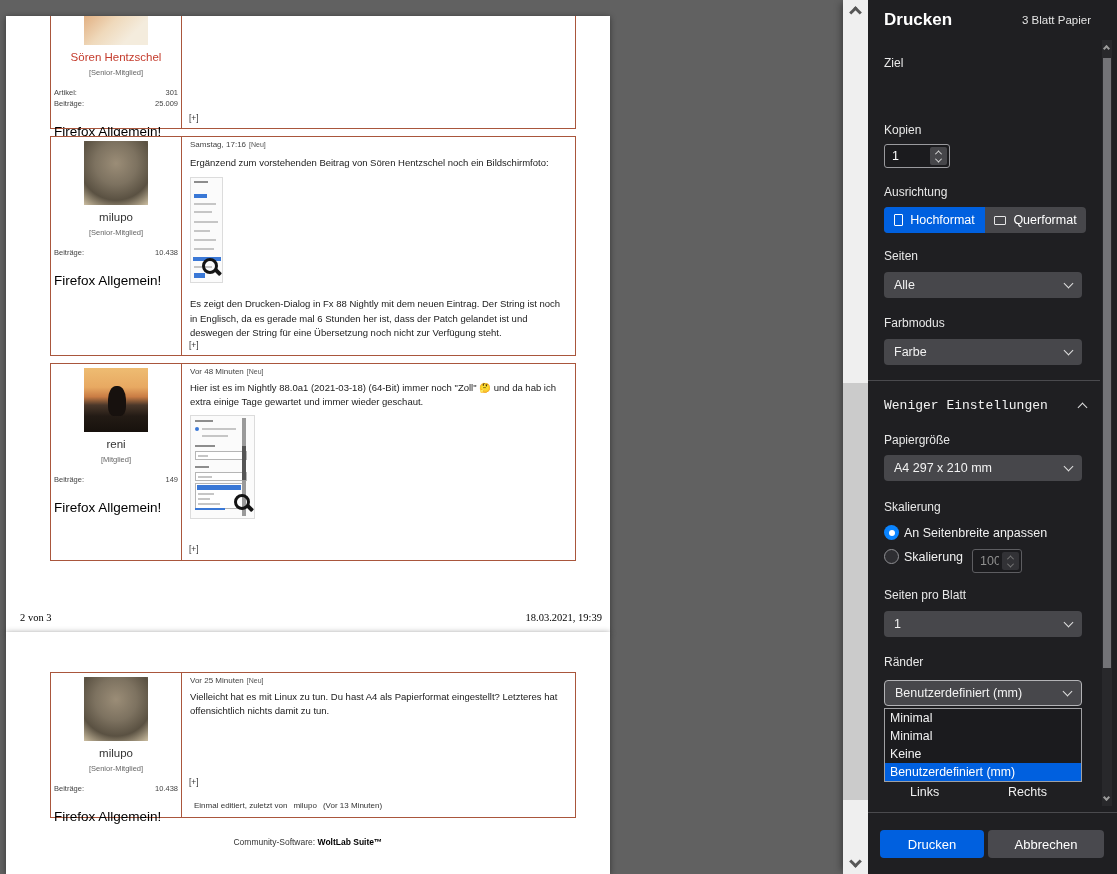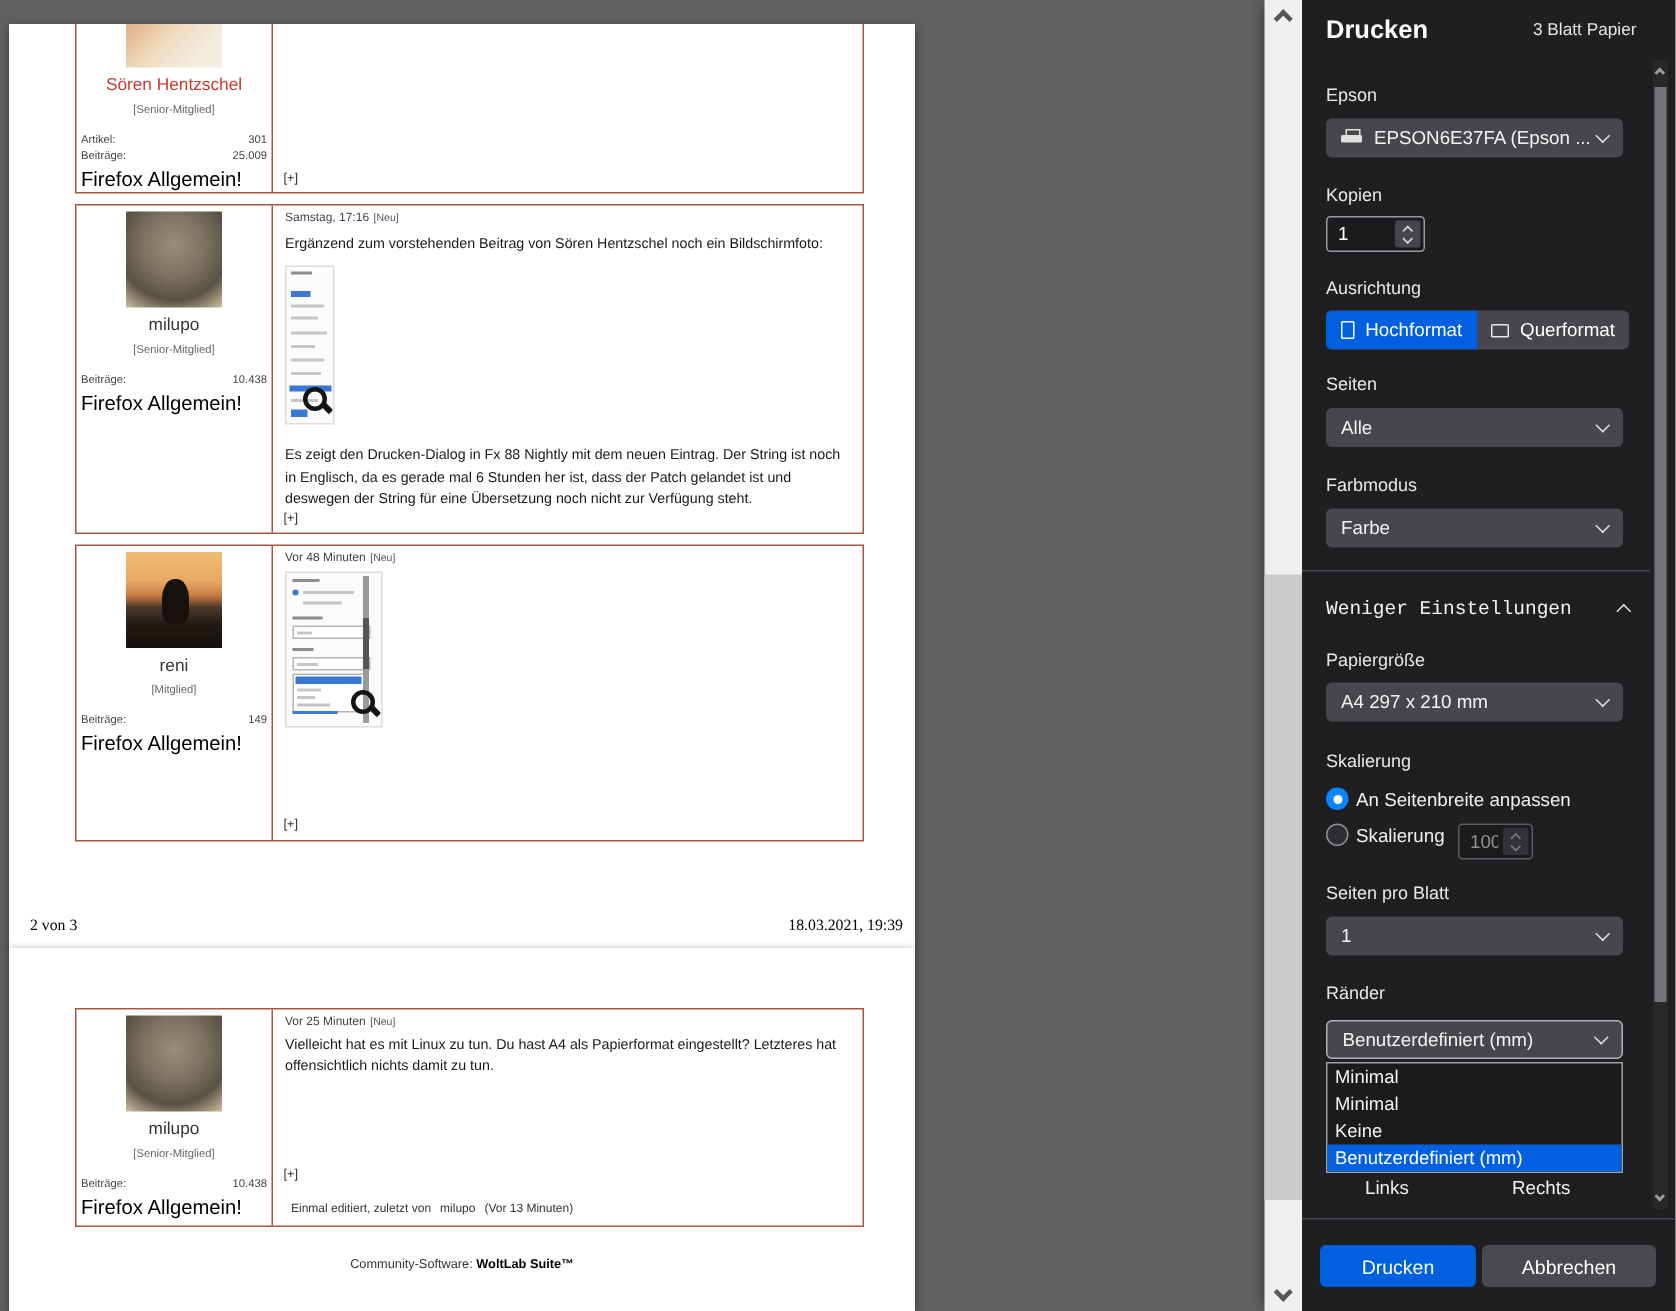--- a/index.html
+++ b/index.html
@@ -33,21 +33,21 @@
   .avatar.cat    { background:linear-gradient(135deg,#d08a5a 0%,#e3b488 30%,#efd9bb 55%,#f4ecdd 80%); }
   .avatar.wolf   { background:radial-gradient(circle at 50% 35%,#9b8d77 0%,#7d7260 40%,#5a5142 70%,#cdbfa2 100%); }
   .avatar.sunset { background:linear-gradient(#eebc72 0%,#e8a962 30%,#c97c44 45%,#4a372a 58%,#231b15 75%,#17110d 100%); position:relative; }
   .avatar.sunset::after { content:""; position:absolute; left:24px; top:18px; width:18px; height:30px; border-radius:45% 45% 30% 30%; background:#17110e; }
 
   .author { margin-top:6px; font-size:11.5px; color:#333; }
   .author.red { color:#c43b2c; }
   .role { margin-top:5px; font-size:7.5px; color:#666; }
   .stats { width:100%; margin-top:9px; font-size:7.5px; color:#444; }
   .stat-row { display:flex; justify-content:space-between; margin-top:2px; }
-  .board { width:100%; margin-top:4px; font-size:13.5px; color:#000; }
+  .board { width:100%; margin-top:16px; font-size:13.5px; color:#000; }
 
   .meta { font-size:8px; color:#444; }
   .badge { font-size:7px; color:#555; margin-left:3px; }
   .pbody { font-size:9.5px; line-height:1.5; color:#1a1a1a; margin-top:7px; max-width:380px; }
   .expand { position:absolute; left:7px; bottom:5px; font-size:8.5px; color:#333; }
   #post3 .expand { bottom:6px; }
   #post4 .expand { bottom:30px; }
   .edited-note { position:absolute; left:12px; bottom:7px; font-size:8px; color:#333; display:flex; gap:6px; }
 
   
@@ -226,20 +226,21 @@
               <span>Beiträge:</span>
               <span>149</span>
             </div>
           </div>
           <div class="board">Firefox Allgemein!</div>
         </div>
         <div class="pright">
           <div class="meta">
             <span>Vor 48 Minuten</span><span class="badge">[Neu]</span>
           </div>
+          <div class="pbody" style="margin-top:5px">Hier ist es im Nightly 88.0a1 (2021-03-18) (64-Bit) immer noch "Zoll" 🤔 und da hab ich extra einige Tage gewartet und immer wieder geschaut.</div>
           <div class="thumb thumb2">
             <div class="tl dark" style="top:4px;left:4px;width:18px"></div>
             <div class="tb" style="top:11px;left:4px;width:4px;height:4px;border-radius:50%"></div>
             <div class="tl" style="top:12px;left:11px;width:34px"></div>
             <div class="tl" style="top:19px;left:11px;width:26px"></div>
             <div class="tl dark" style="top:29px;left:4px;width:20px"></div>
             <div class="tbox" style="top:35px;left:4px;width:52px;height:9px">
                 <div class="tl" style="top:3px;left:2px;width:10px"></div>
               </div>
             <div class="tl dark" style="top:50px;left:4px;width:14px"></div>
@@ -309,26 +310,21 @@
     </div>
   </div>
 
   <div class="panel">
 
     <div class="panel-header">
       <span class="panel-title">Drucken</span>
       <span class="sheet-count">3 Blatt Papier</span>
     </div>
 
-    <div class="flabel" style="top:56px">Epson</div>
-    <div class="fselect" style="top:79px">
-      <span class="printer-icon"></span>
-      <span>EPSON6E37FA (Epson ...</span>
-      <span class="chev"></span>
-    </div>
+    <div class="flabel" style="top:56px">Ziel</div>
 
     <div class="flabel" style="top:123px">Kopien</div>
     <div class="num-input" id="copies-input">
       <input value="1" style="">
       <span class="spin">
           <i class="u"></i>
           <i class="d"></i>
         </span>
     </div>
 

